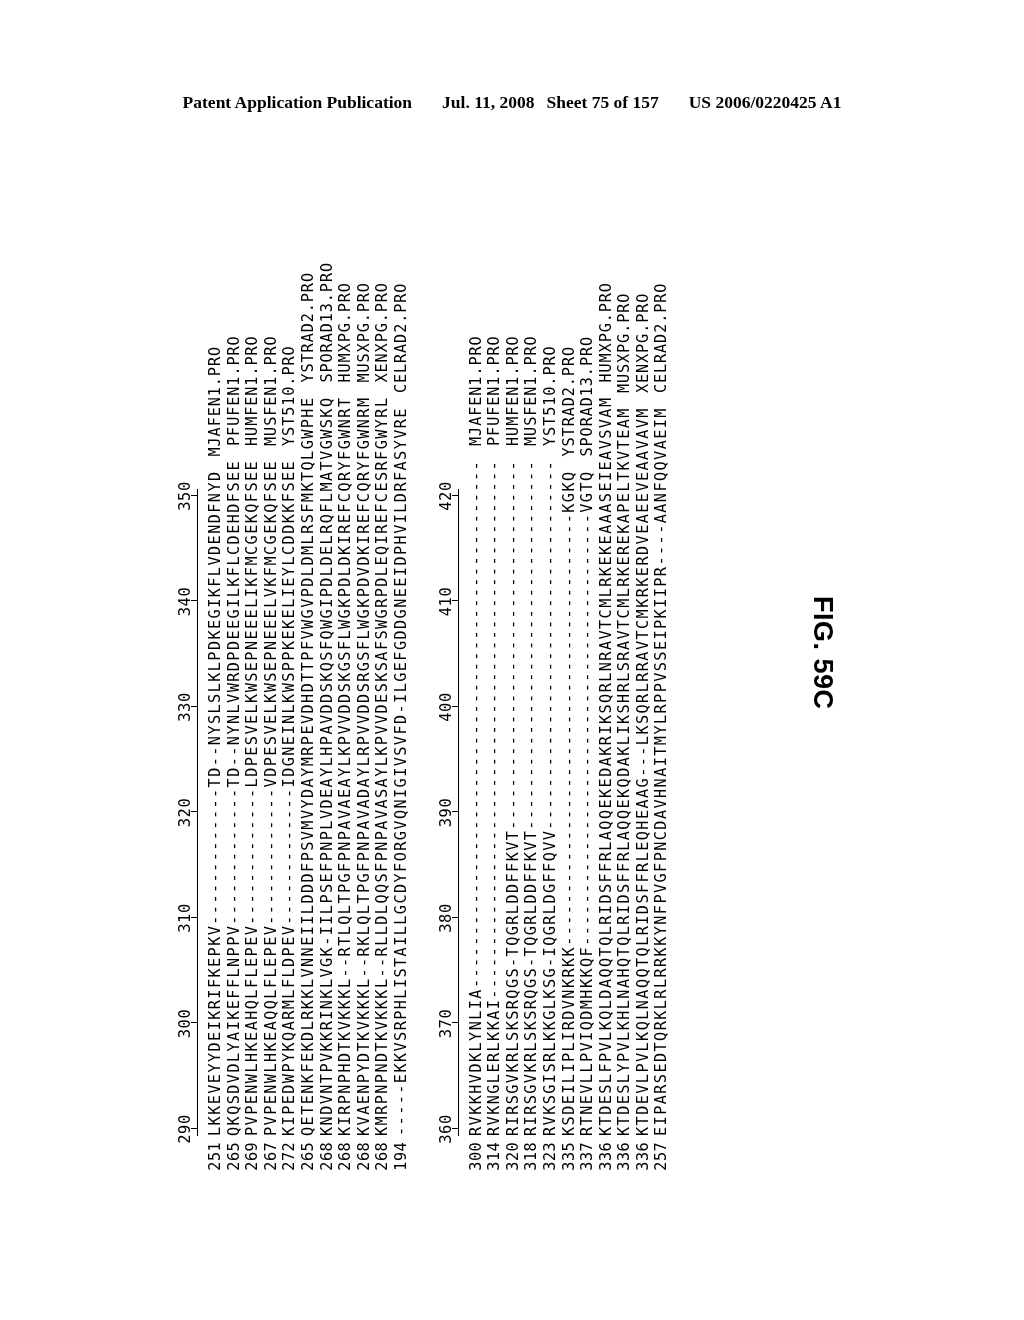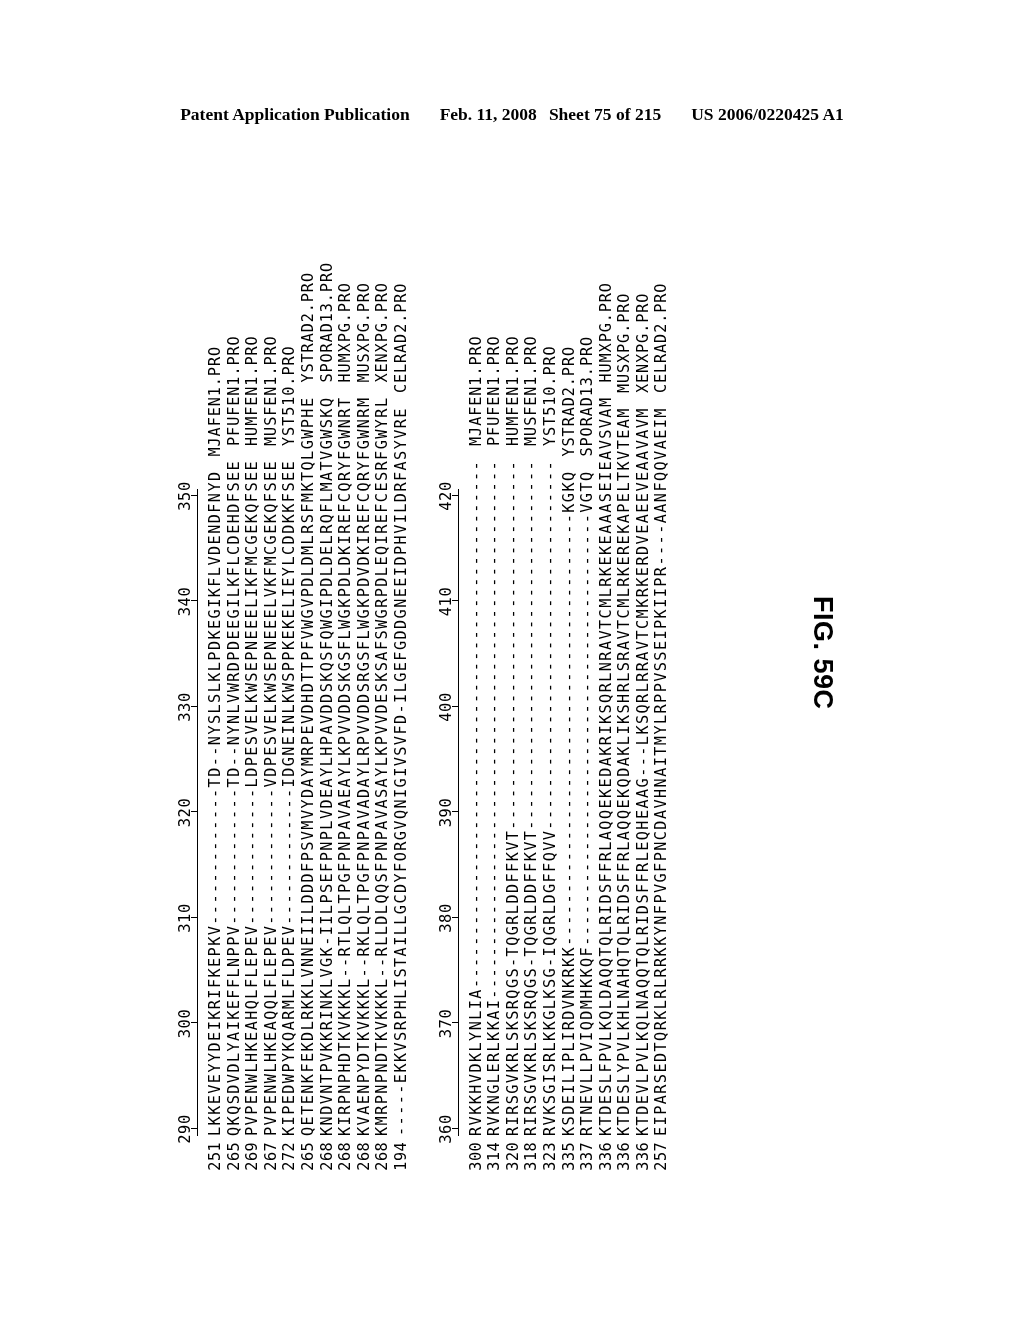--- a/index.html
+++ b/index.html
@@ -13,21 +13,21 @@
     height: 1320px;
     position: relative;
     overflow: hidden;
     font-family: "Liberation Serif", serif;
     color: #000000;
   }
 
   
   #page-header {
     position: absolute;
-    top: 104px;
+    top: 92px;
     left: 0;
     width: 1024px;
     display: flex;
     justify-content: center;
     align-items: baseline;
     font-family: "Liberation Serif", serif;
     font-weight: bold;
     font-size: 17.5px;
     letter-spacing: 0px;
     white-space: nowrap;
@@ -142,23 +142,23 @@
     transform: rotate(90deg);
     transform-origin: 0 0;
   }
 </style>
 </head>
 <body>
 
 <div id="page-header">
   <span class="hdr-seg">Patent Application Publication</span>
   <span class="gap-lg"></span>
-  <span class="hdr-seg">Feb. 11, 2008</span>
+  <span class="hdr-seg">Jul. 11, 2008</span>
   <span class="gap-sm"></span>
-  <span class="hdr-seg">Sheet 75 of 215</span>
+  <span class="hdr-seg">Sheet 75 of 157</span>
   <span class="gap-lg"></span>
   <span class="hdr-seg">US 2006/0220425 A1</span>
 </div>
 
 <div id="figure-rot-wrap">
   <div id="figure-rot">
     <div class="alignment-area" id="alignment-area">
         <div class="align-block">
           <div class="ruler">
             <div class="ruler-line" style="width: 647px;"></div>

